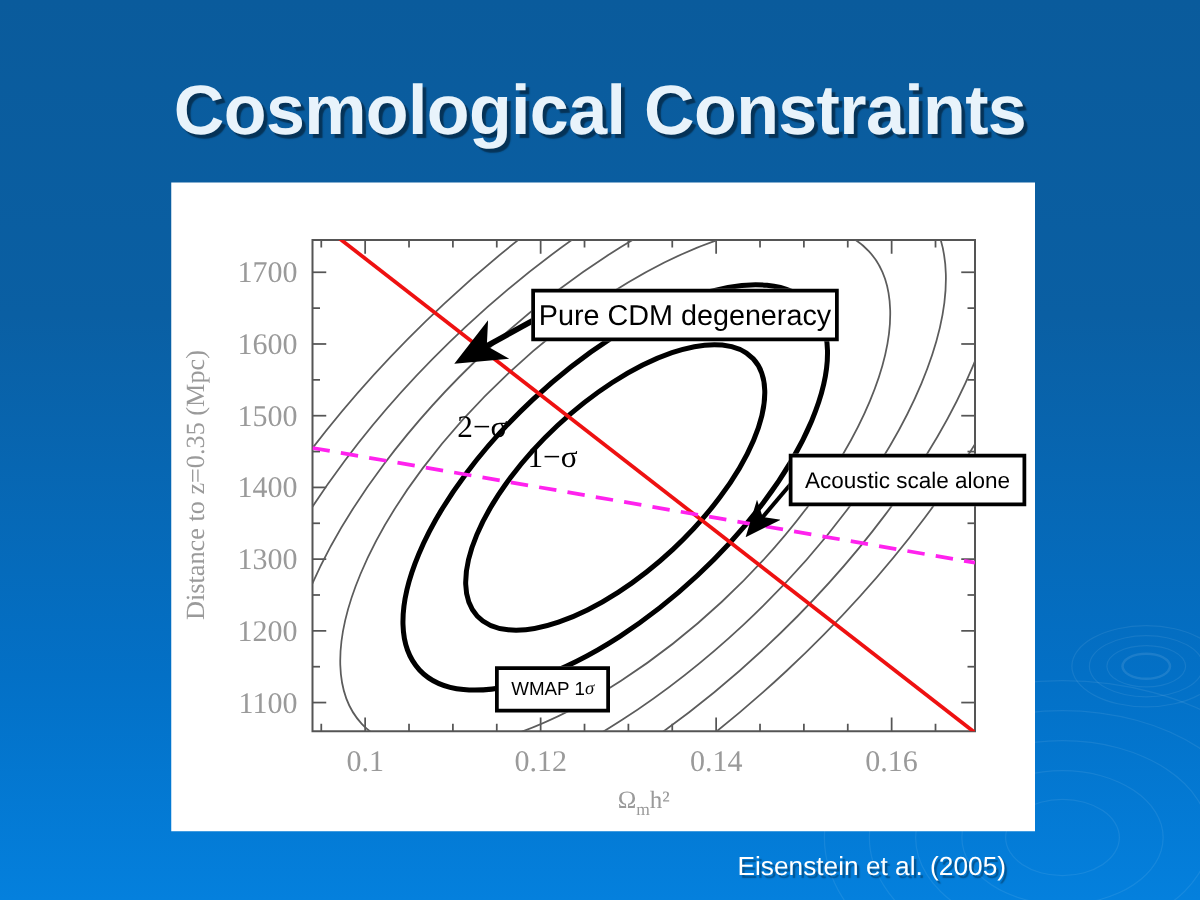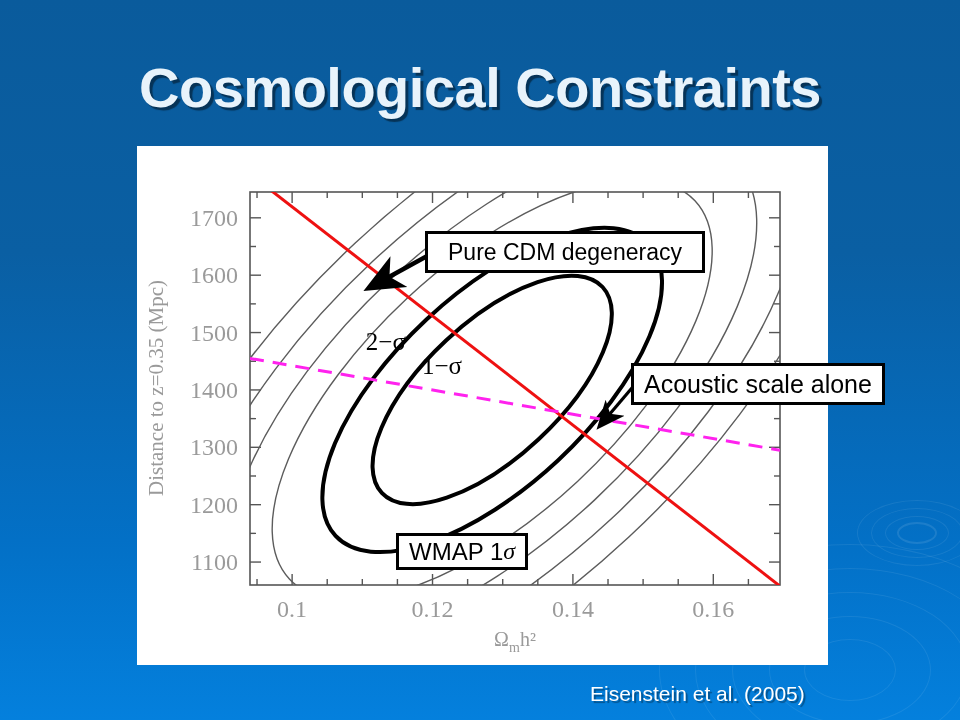--- a/index.html
+++ b/index.html
@@ -45,23 +45,23 @@
     white-space:nowrap;
   }
 
   
   .callout{
     position:absolute;background:#ffffff;border:3px solid #000;
     font-family:"Liberation Sans",sans-serif;
     color:#000;white-space:nowrap;
     display:flex;align-items:center;justify-content:center;
   }
-  #callout-pure-cdm{left:425px;top:231px;height:36px;padding:0 20px;font-size:23px;}
-  #callout-acoustic{left:631px;top:363px;height:36px;padding:0 10px;font-size:25px;text-align:center;}
-  #callout-wmap{left:396px;top:533px;height:31px;padding:0 10px;font-size:24px;}
+  #callout-pure-cdm{left:425px;top:231px;height:36px;padding:0 3px;font-size:23px;}
+  #callout-acoustic{left:631px;top:363px;height:36px;padding:0 10px;font-size:18px;text-align:center;}
+  #callout-wmap{left:396px;top:533px;height:31px;padding:0 10px;font-size:15px;}
   .sig{font-family:"Liberation Serif",serif;font-style:italic;}
 </style>
 </head>
 <body>
 
 <div id="slide">
 
   <div id="ripple-group-small">
     <div class="ripple" style="width:36px;height:18px;"></div>
     <div class="ripple thin" style="width:62px;height:32px;"></div>

